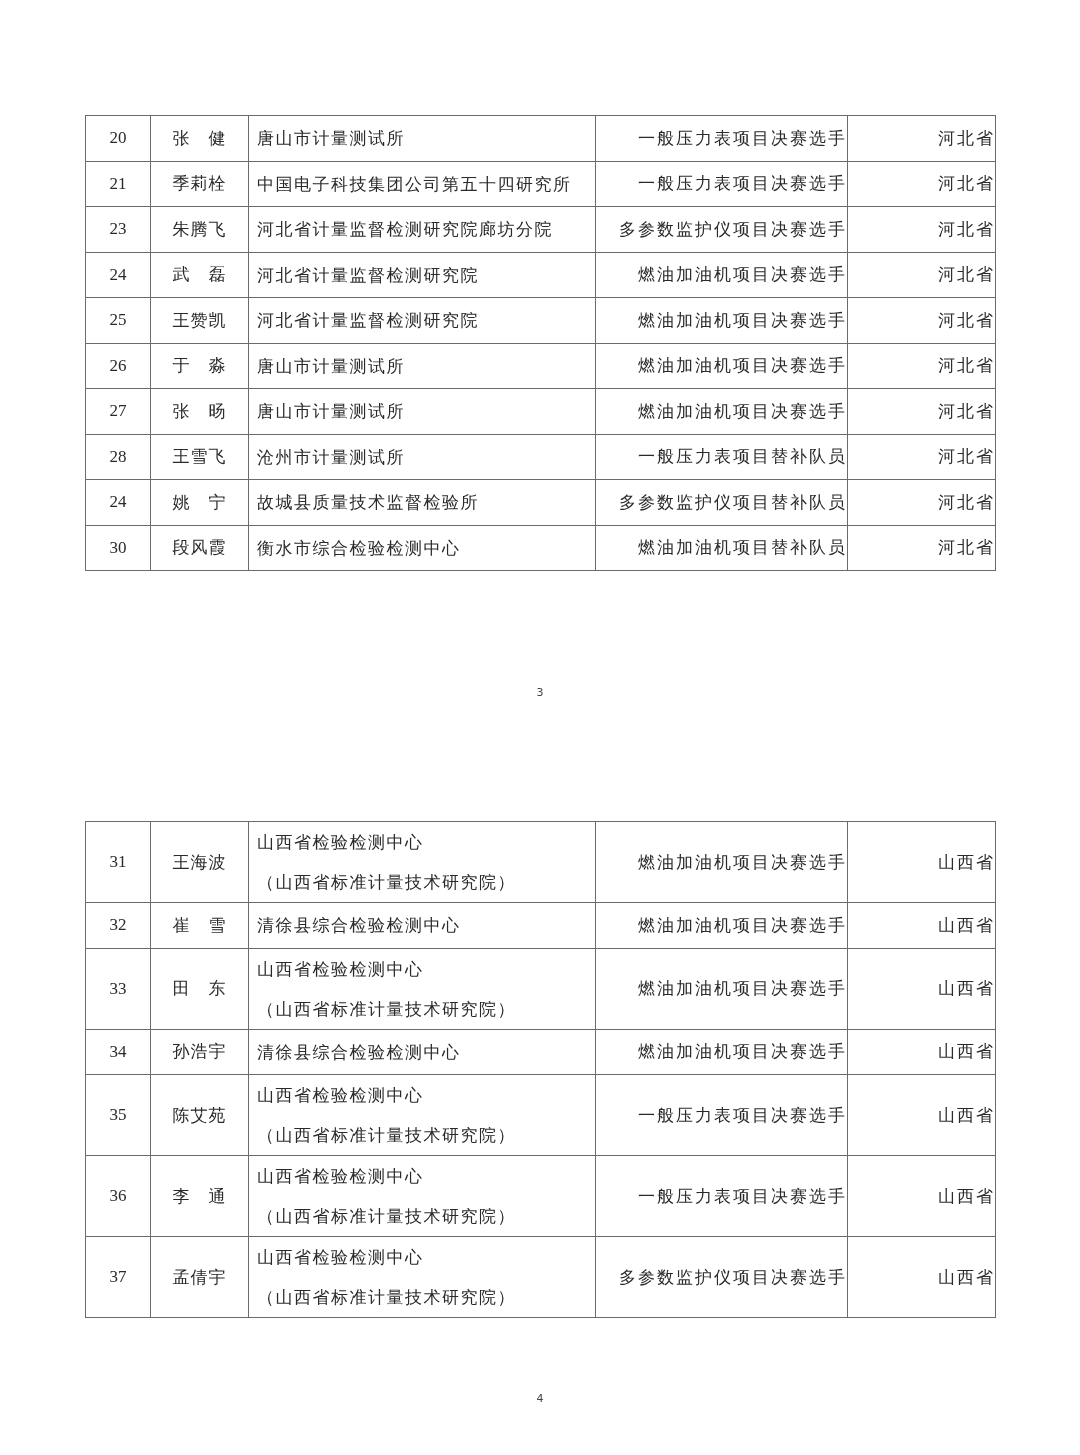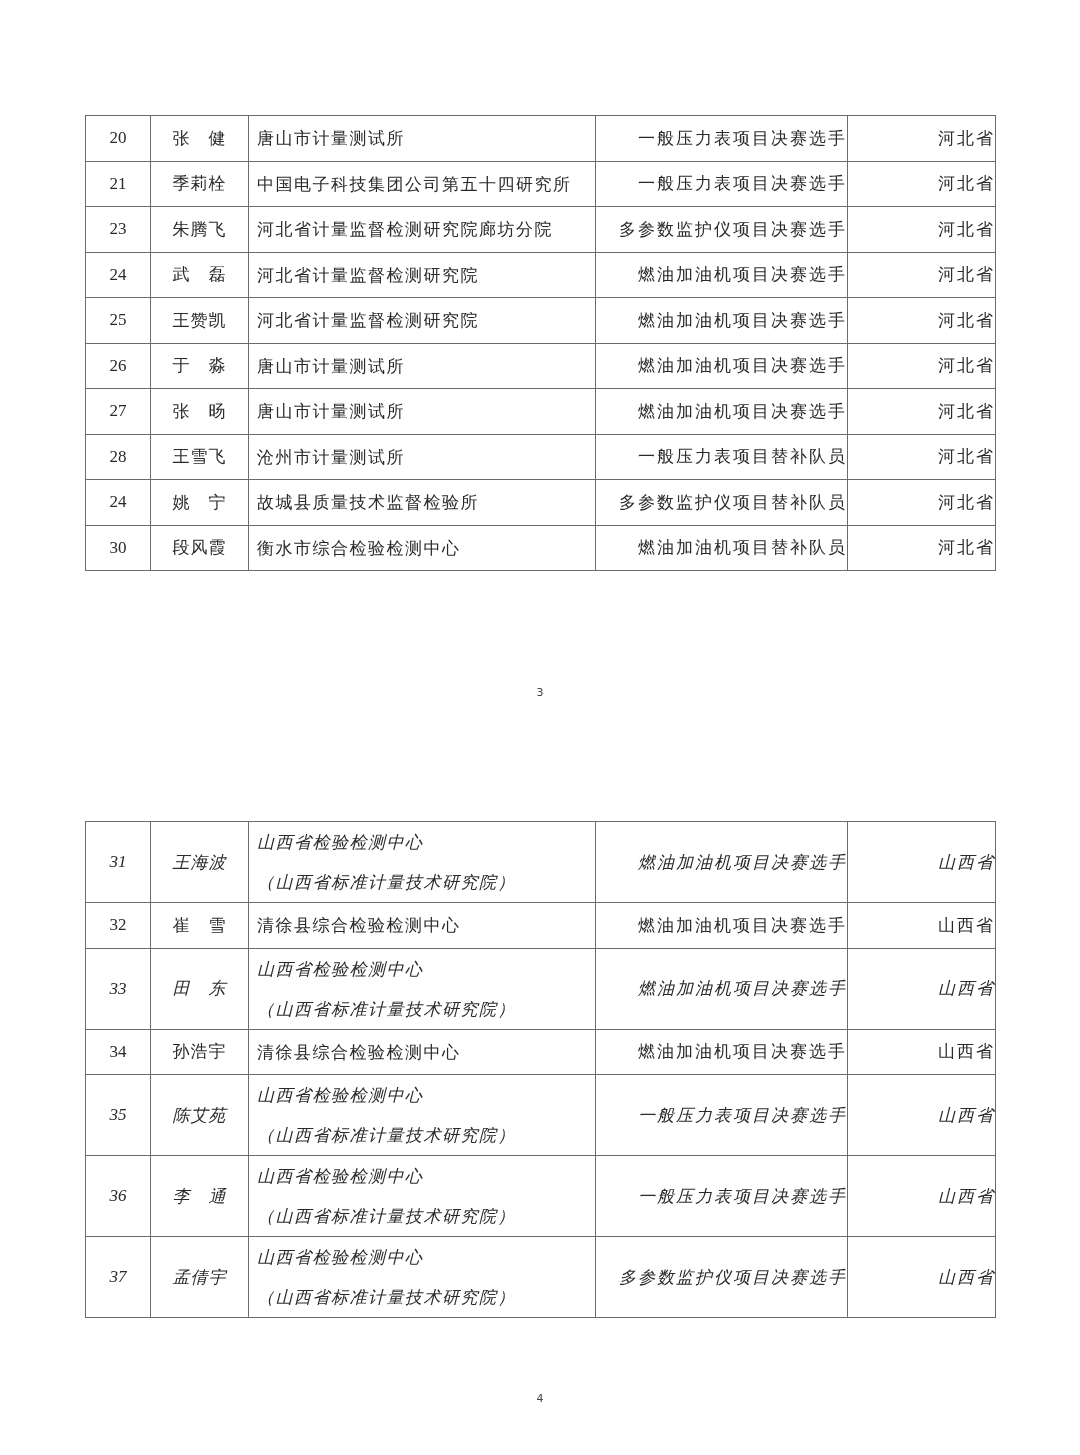--- a/index.html
+++ b/index.html
@@ -1,21 +1,21 @@
 <!DOCTYPE html>
 <html><head>
 <meta charset="utf-8">
 <style>
   html, body { margin: 0; padding: 0; background: #ffffff; }
   body { width: 1080px; height: 1455px; position: relative; overflow: hidden;
          font-family: "DejaVu Serif", "Liberation Serif", serif; color: #2a2a2a; }
   .page-table { position: absolute; left: 85px; width: 911px; border-collapse: collapse; table-layout: fixed; }
   .page-table td { border: 1px solid #6b6b6b; font-size: 17px; padding: 0; vertical-align: middle; }
   .page-table tr.single td { height: 44.5px; }
-  .page-table tr.double td { height: 79.5px; font-style: italic; }
+  .page-table tr.double td { height: 79.5px; }
   .col-no { width: 64px; text-align: center; font-family: "Liberation Serif", serif; font-size: 17px; }
   .col-name { width: 97px; text-align: center; letter-spacing: 1px; }
   .col-org { width: 338px; text-align: left; padding-left: 8px !important; letter-spacing: 1.5px; line-height: 40px; margin-left: 47px; }
   .col-event { width: 243px; text-align: right; padding-left: 8px !important; letter-spacing: 2px; }
   .col-prov { text-align: right; letter-spacing: 2px; }
   #table-p3 { top: 115px; padding-left: 16px; }
   #table-p4 { top: 821px; }
   .page-num { position: absolute; left: 0; width: 1080px; text-align: center; font-family: "DejaVu Sans", sans-serif;
               font-size: 11px; color: #444; }
   #pagenum-3 { top: 686px; }

